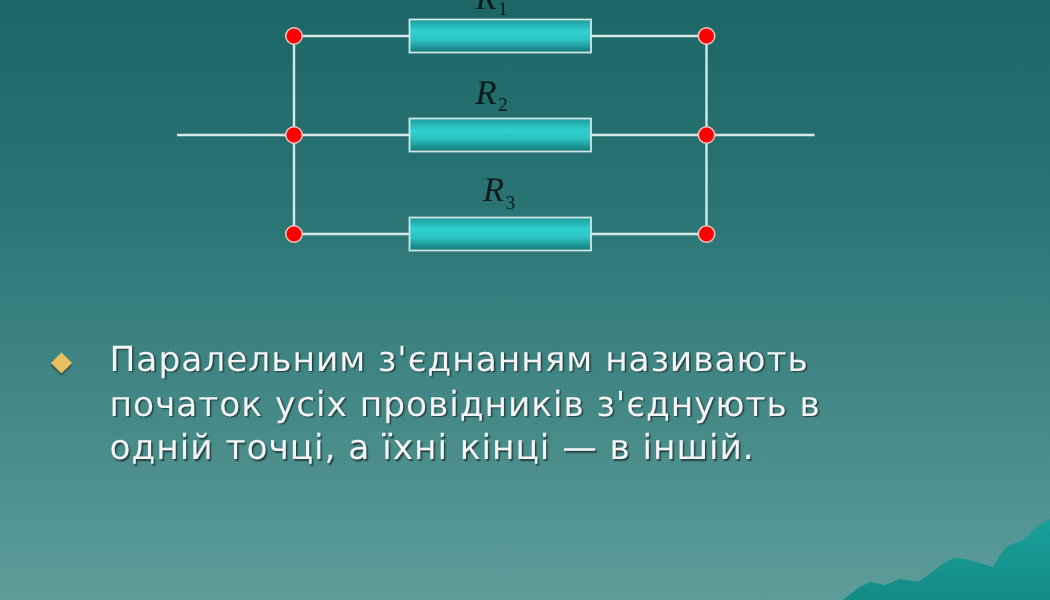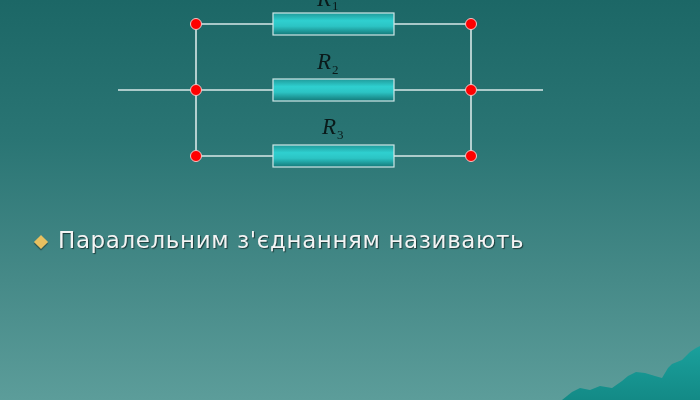--- a/index.html
+++ b/index.html
@@ -16,21 +16,21 @@
     .sub { font-family: "Liberation Serif", serif; font-size: 13px; fill: #0a1a1a; font-style: normal; }
     .bullet-block {
       position: absolute; left: 36px; top: 226px; width: 620px;
     }
     .bullet {
       position: absolute; left: 0; top: 11px; width: 10px; height: 10px;
       background: #e8c060; transform: rotate(45deg);
       box-shadow: 1px 1px 1px rgba(0,0,0,0.4);
     }
     .text {
-      margin-left: 22px;
+      margin-left: 37px;
       font-family: "DejaVu Sans", sans-serif; font-size: 23px; line-height: 29.5px;
       color: #f4f4f4; letter-spacing: 0.6px;
       text-shadow: 1px 1px 1px rgba(0,0,0,0.55);
     }
     .line { display: block; white-space: nowrap; }
   </style>
 </head>
 <body>
 
 <div id="slide">
@@ -79,15 +79,17 @@
       <circle cx="471" cy="90" r="5.5"></circle>
       <circle cx="196" cy="156" r="5.5"></circle>
       <circle cx="471" cy="156" r="5.5"></circle>
     </g>
   </svg>
 
   <div class="bullet-block">
     <span class="bullet"></span>
     <div class="text">
       <span class="line">Паралельним з'єднанням називають</span>
+      <span class="line">початок усіх провідників з'єднують в</span>
+      <span class="line">одній точці, а їхні кінці — в іншій.</span>
     </div>
   </div>
 </div>
 
 </body></html>

